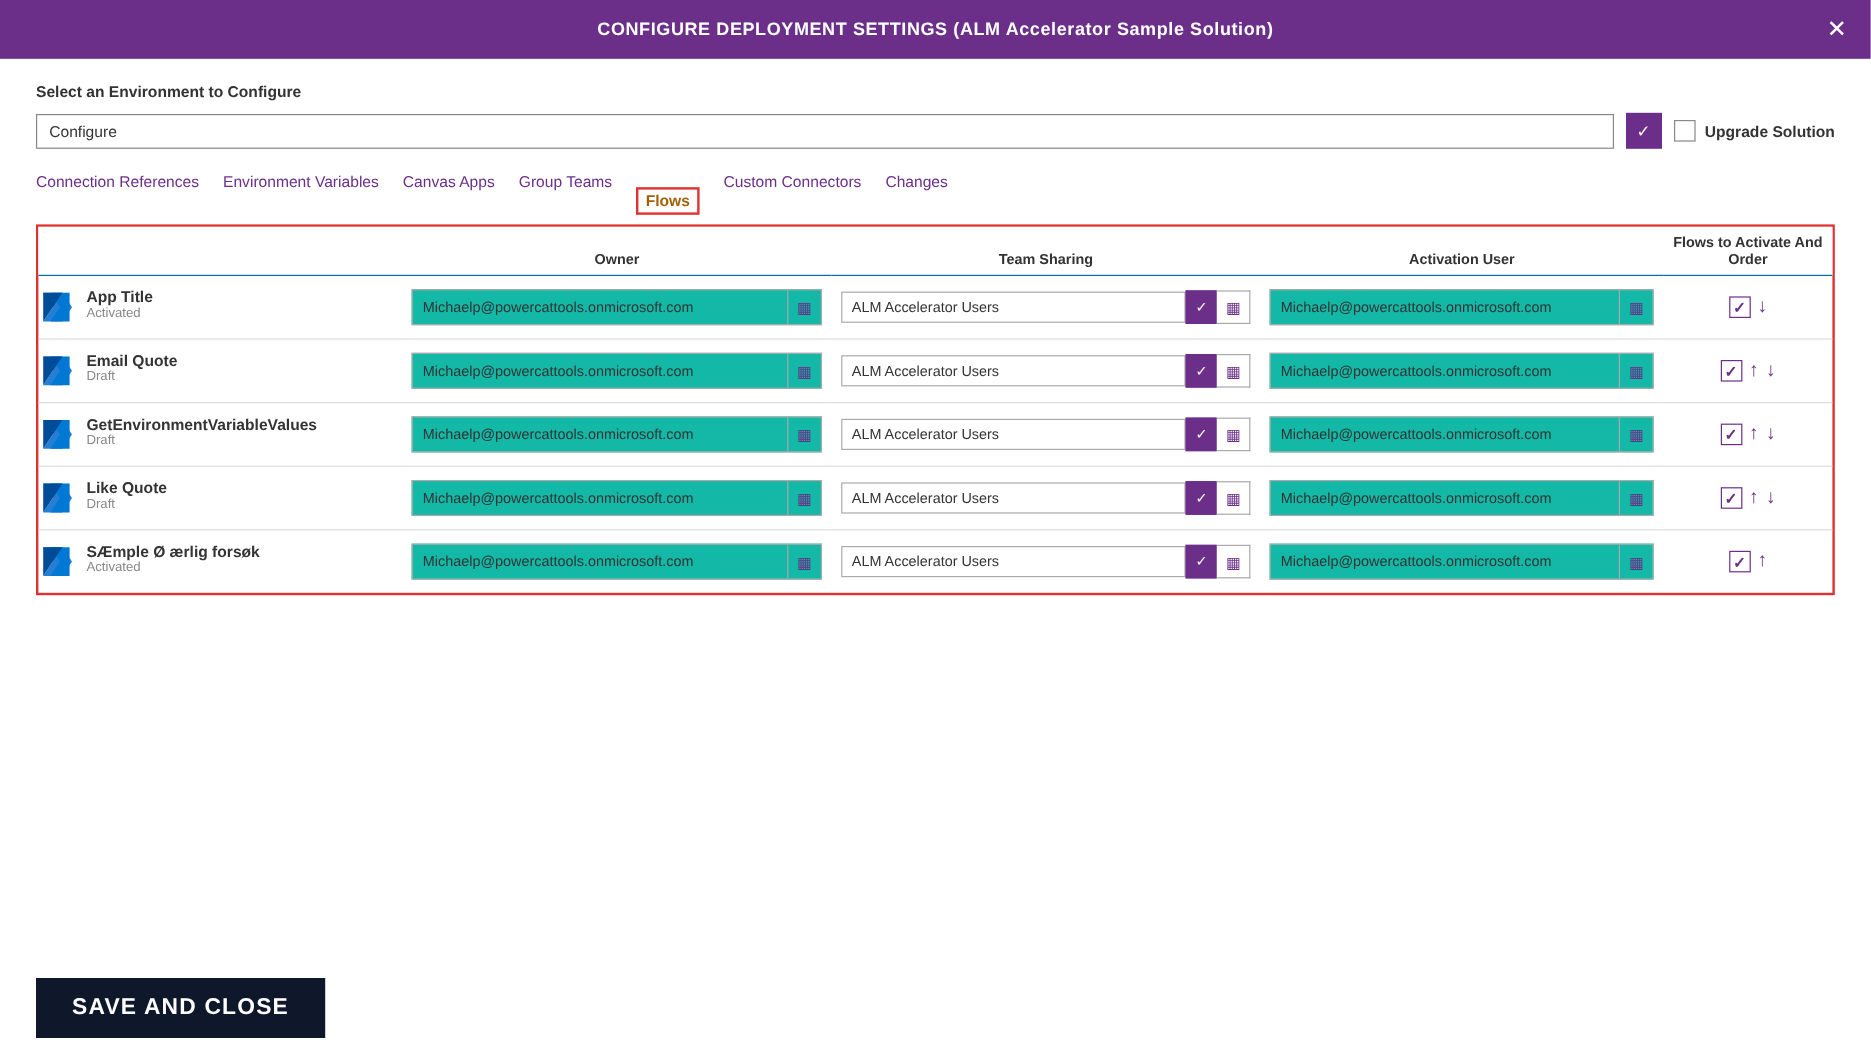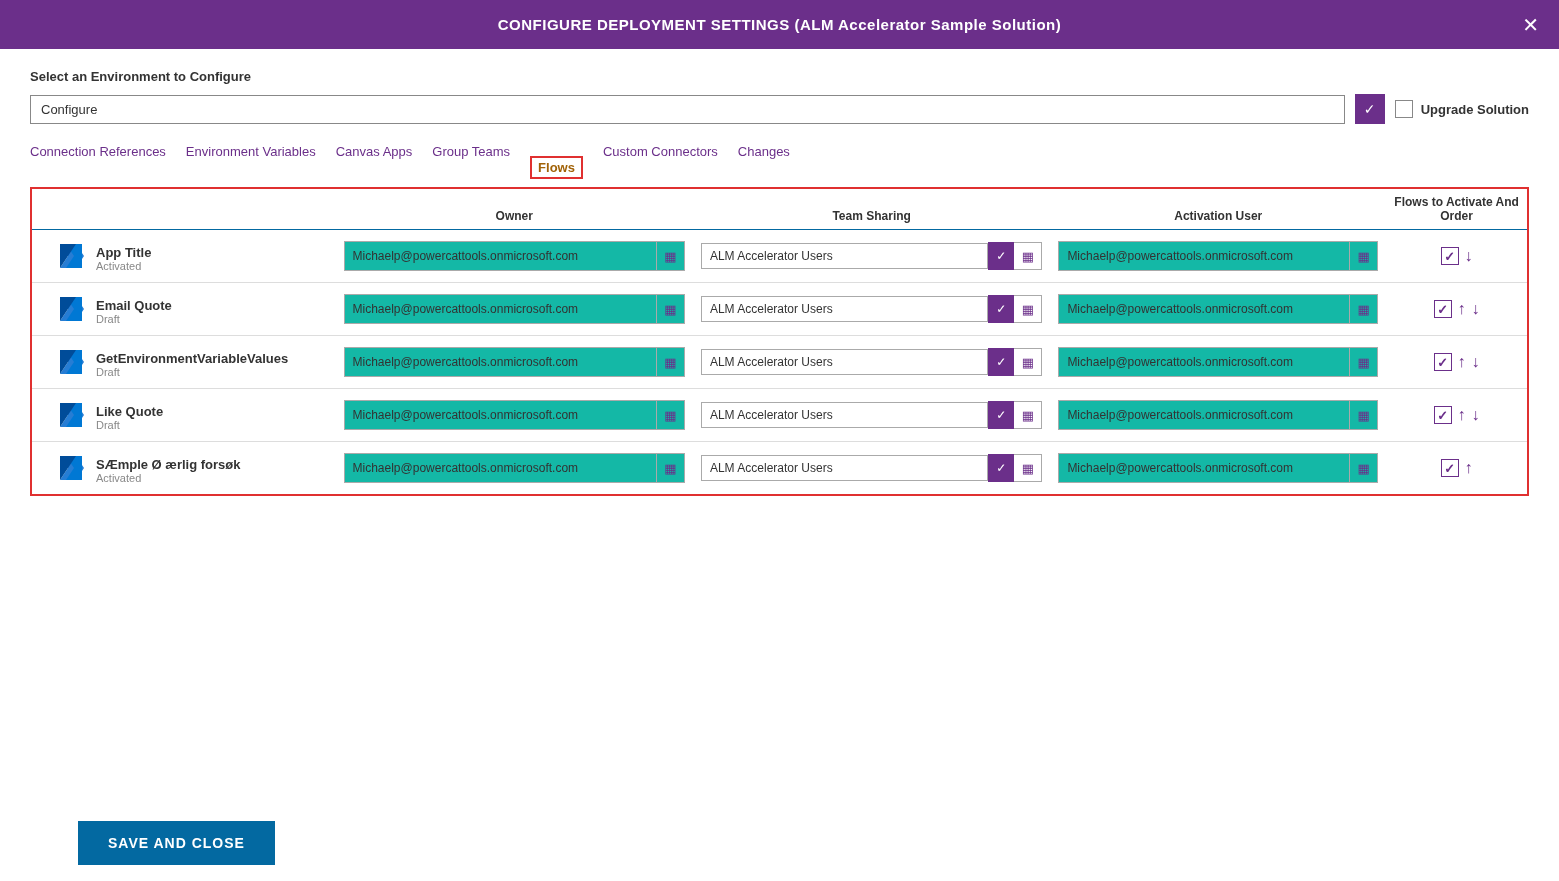--- a/index.html
+++ b/index.html
@@ -147,23 +147,23 @@
 
     .flows-table tbody tr {
       border-bottom: 1px solid #ddd;
     }
     .flows-table tbody tr:last-child {
       border-bottom: none;
     }
 
     .flow-name-cell {
       display: flex;
-      align-items: flex-end;
+      align-items: flex-start;
       gap: 8px;
-      padding: 10px 24px;
+      padding: 10px 0;
     }
     .flow-icon {
       width: 32px;
       height: 32px;
       flex-shrink: 0;
     }
     .flow-name-text {
       font-weight: 600;
       font-size: 13px;
       color: #333;
@@ -283,30 +283,29 @@
       display: flex;
       align-items: center;
       justify-content: space-between;
       background: #fff;
     }
     .note-text {
       font-size: 12px;
       color: #555;
     }
     .save-close-btn {
-      background: #0369a1;
+      background: #0f172a;
       color: #fff;
       border: none;
       padding: 14px 30px;
-      font-size: 14px;
+      font-size: 19px;
       font-weight: 700;
       letter-spacing: 1px;
       cursor: pointer;
       text-transform: uppercase;
-      margin-left: 48px;
     }
 
     
     .flow-icon-svg {
       width: 32px;
       height: 32px;
     }
   </style>
 </head>
 <body>

